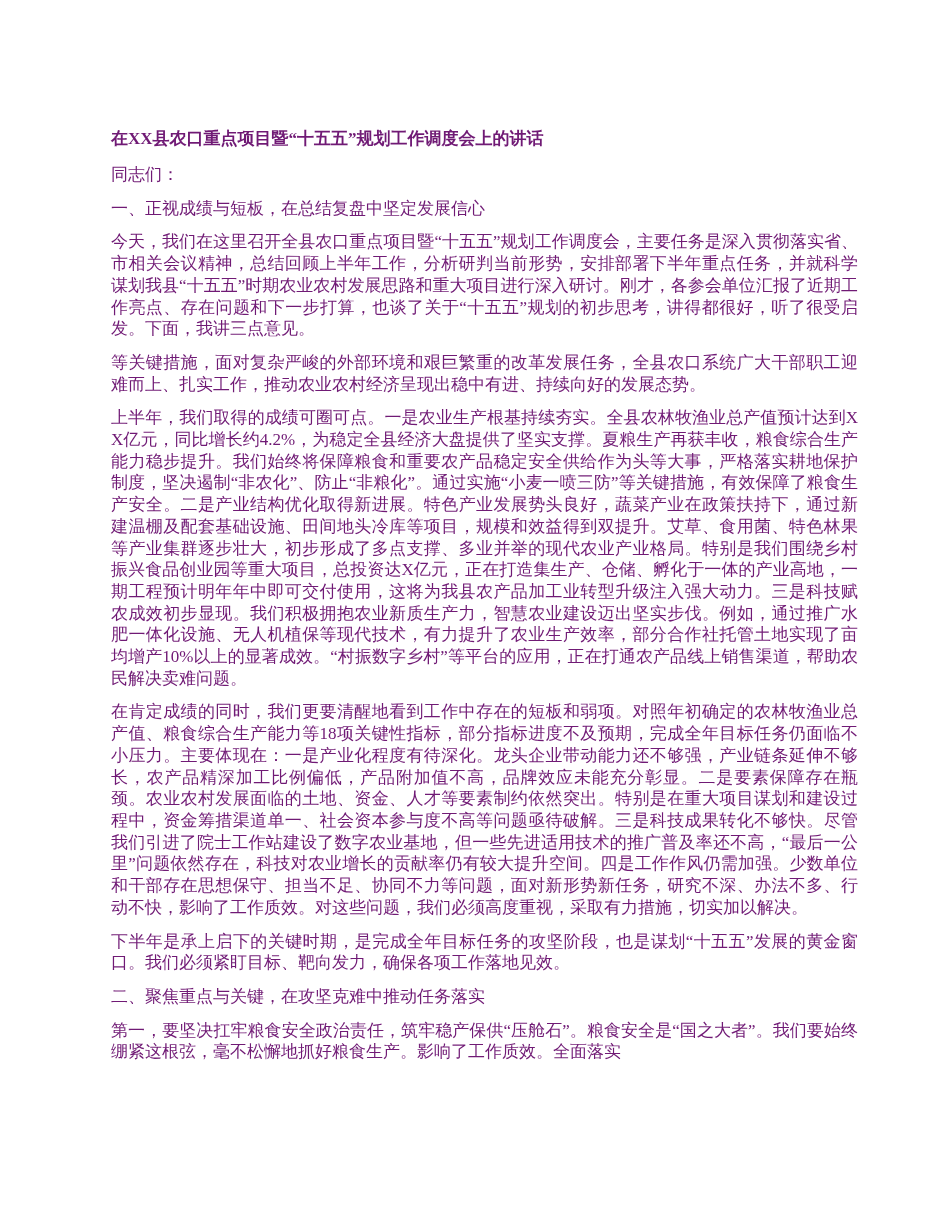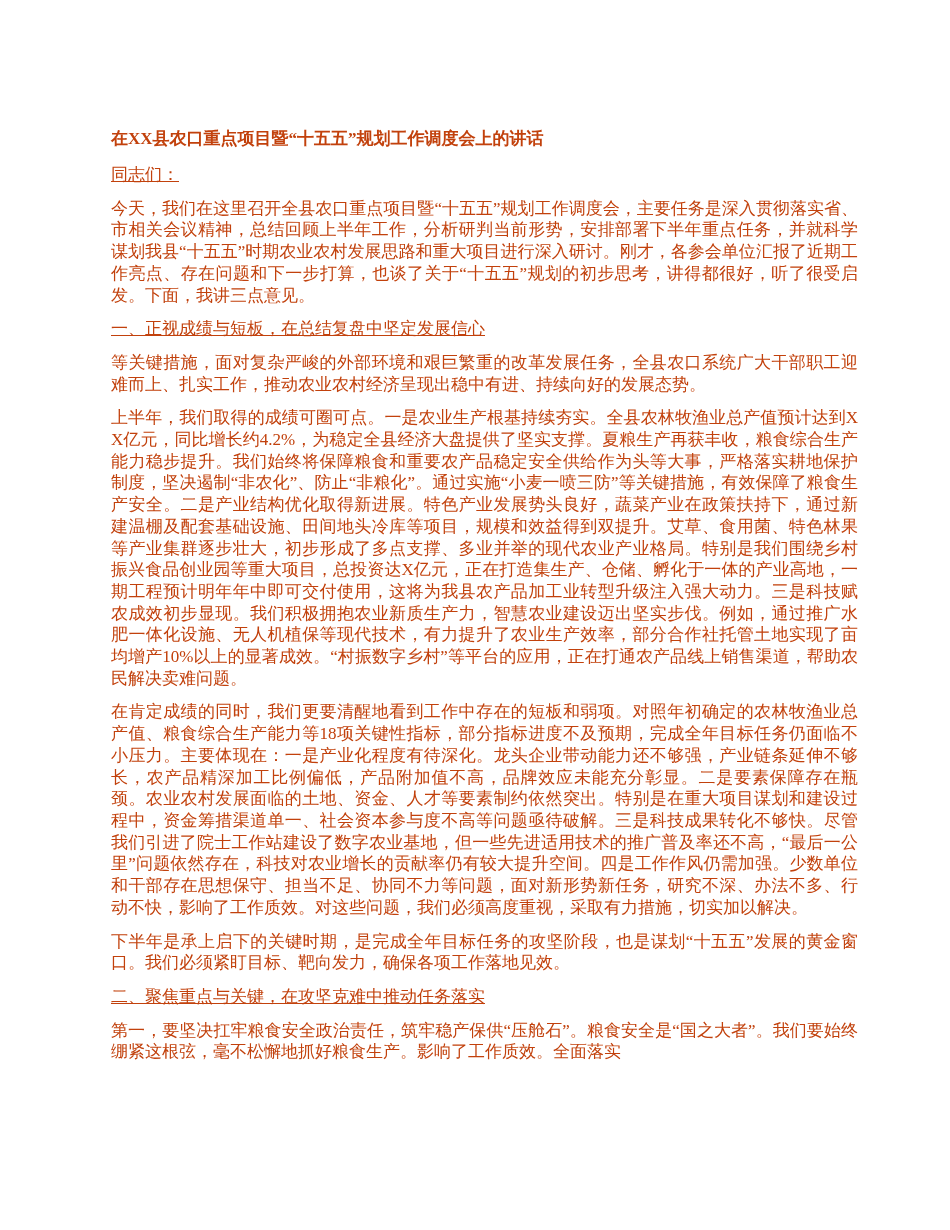--- a/index.html
+++ b/index.html
@@ -11,55 +11,54 @@
     width: 950px;
     height: 1230px;
     overflow: hidden;
   }
   .page {
     box-sizing: border-box;
     width: 950px;
     height: 1230px;
     padding: 128px 92px 0 111px;
     background: #ffffff;
-    color: #c2410c;
+    color: #701a75;
     font-family: "Liberation Serif", "DejaVu Serif", serif;
     font-size: 17px;
     line-height: 21.7px;
   }
   .doc-title {
     font-size: 17px;
     font-weight: bold;
     margin: 0 0 14px 0;
     line-height: 22px;
     text-align: left;
   }
   .para {
     margin: 0 0 12px 0;
     text-align: justify;
     word-break: break-all;
   }
   .para.heading,
   .para.salutation {
     text-align: left;
-    text-decoration: underline;
   }
   .run-bold {
     font-weight: normal;
   }
 </style>
 </head>
 <body>
 
 <div class="page">
   <h1 class="doc-title">在XX县农口重点项目暨“十五五”规划工作调度会上的讲话</h1>
   <div class="doc-body">
       <p class="para salutation"><span class="run">同志们：</span></p>
+      <p class="para heading"><span class="run">一、正视成绩与短板，在总结复盘中坚定发展信心</span></p>
       <p class="para body"><span class="run">今天，我们在这里召开全县农口重点项目暨“十五五”规划工作调度会，主要任务是深入贯彻落实省、市相关会议精神，总结回顾上半年工作，分析研判当前形势，安排部署下半年重点任务，并就科学谋划我县“十五五”时期农业农村发展思路和重大项目进行深入研讨。刚才，各参会单位汇报了近期工作亮点、存在问题和下一步打算，也谈了关于“十五五”规划的初步思考，讲得都很好，听了很受启发。下面，我讲三点意见。</span></p>
-      <p class="para heading"><span class="run">一、正视成绩与短板，在总结复盘中坚定发展信心</span></p>
       <p class="para body"><span class="run">等关键措施，面对复杂严峻的外部环境和艰巨繁重的改革发展任务，全县农口系统广大干部职工迎难而上、扎实工作，推动农业农村经济呈现出稳中有进、持续向好的发展态势。</span></p>
       <p class="para body"><span class="run">上半年，我们取得的成绩可圈可点。</span><span class="run-bold">一是</span><span class="run">农业生产根基持续夯实。全县农林牧渔业总产值预计达到XX亿元，同比增长约4.2%，为稳定全县经济大盘提供了坚实支撑。夏粮生产再获丰收，粮食综合生产能力稳步提升。我们始终将保障粮食和重要农产品稳定安全供给作为头等大事，严格落实耕地保护制度，坚决遏制“非农化”、防止“非粮化”。通过实施“小麦一喷三防”等关键措施，有效保障了粮食生产安全。</span><span class="run-bold">二是</span><span class="run">产业结构优化取得新进展。特色产业发展势头良好，蔬菜产业在政策扶持下，通过新建温棚及配套基础设施、田间地头冷库等项目，规模和效益得到双提升。艾草、食用菌、特色林果等产业集群逐步壮大，初步形成了多点支撑、多业并举的现代农业产业格局。特别是我们围绕乡村振兴食品创业园等重大项目，总投资达X亿元，正在打造集生产、仓储、孵化于一体的产业高地，一期工程预计明年年中即可交付使用，这将为我县农产品加工业转型升级注入强大动力。</span><span class="run-bold">三是</span><span class="run">科技赋农成效初步显现。我们积极拥抱农业新质生产力，智慧农业建设迈出坚实步伐。例如，通过推广水肥一体化设施、无人机植保等现代技术，有力提升了农业生产效率，部分合作社托管土地实现了亩均增产10%以上的显著成效。“村振数字乡村”等平台的应用，正在打通农产品线上销售渠道，帮助农民解决卖难问题。</span></p>
       <p class="para body"><span class="run">在肯定成绩的同时，我们更要清醒地看到工作中存在的短板和弱项。对照年初确定的农林牧渔业总产值、粮食综合生产能力等18项关键性指标，部分指标进度不及预期，完成全年目标任务仍面临不小压力。主要体现在：</span><span class="run-bold">一是</span><span class="run">产业化程度有待深化。龙头企业带动能力还不够强，产业链条延伸不够长，农产品精深加工比例偏低，产品附加值不高，品牌效应未能充分彰显。</span><span class="run-bold">二是</span><span class="run">要素保障存在瓶颈。农业农村发展面临的土地、资金、人才等要素制约依然突出。特别是在重大项目谋划和建设过程中，资金筹措渠道单一、社会资本参与度不高等问题亟待破解。</span><span class="run-bold">三是</span><span class="run">科技成果转化不够快。尽管我们引进了院士工作站建设了数字农业基地，但一些先进适用技术的推广普及率还不高，“最后一公里”问题依然存在，科技对农业增长的贡献率仍有较大提升空间。</span><span class="run-bold">四是</span><span class="run">工作作风仍需加强。少数单位和干部存在思想保守、担当不足、协同不力等问题，面对新形势新任务，研究不深、办法不多、行动不快，影响了工作质效。对这些问题，我们必须高度重视，采取有力措施，切实加以解决。</span></p>
       <p class="para body"><span class="run">下半年是承上启下的关键时期，是完成全年目标任务的攻坚阶段，也是谋划“十五五”发展的黄金窗口。我们必须紧盯目标、靶向发力，确保各项工作落地见效。</span></p>
       <p class="para heading"><span class="run">二、聚焦重点与关键，在攻坚克难中推动任务落实</span></p>
       <p class="para body"><span class="run">第一，要坚决扛牢粮食安全政治责任，筑牢稳产保供“压舱石”。粮食安全是“国之大者”。我们要始终绷紧这根弦，毫不松懈地抓好粮食生产。影响了工作质效。全面落实</span></p>
     </div>
 </div>
 
 </body></html>

